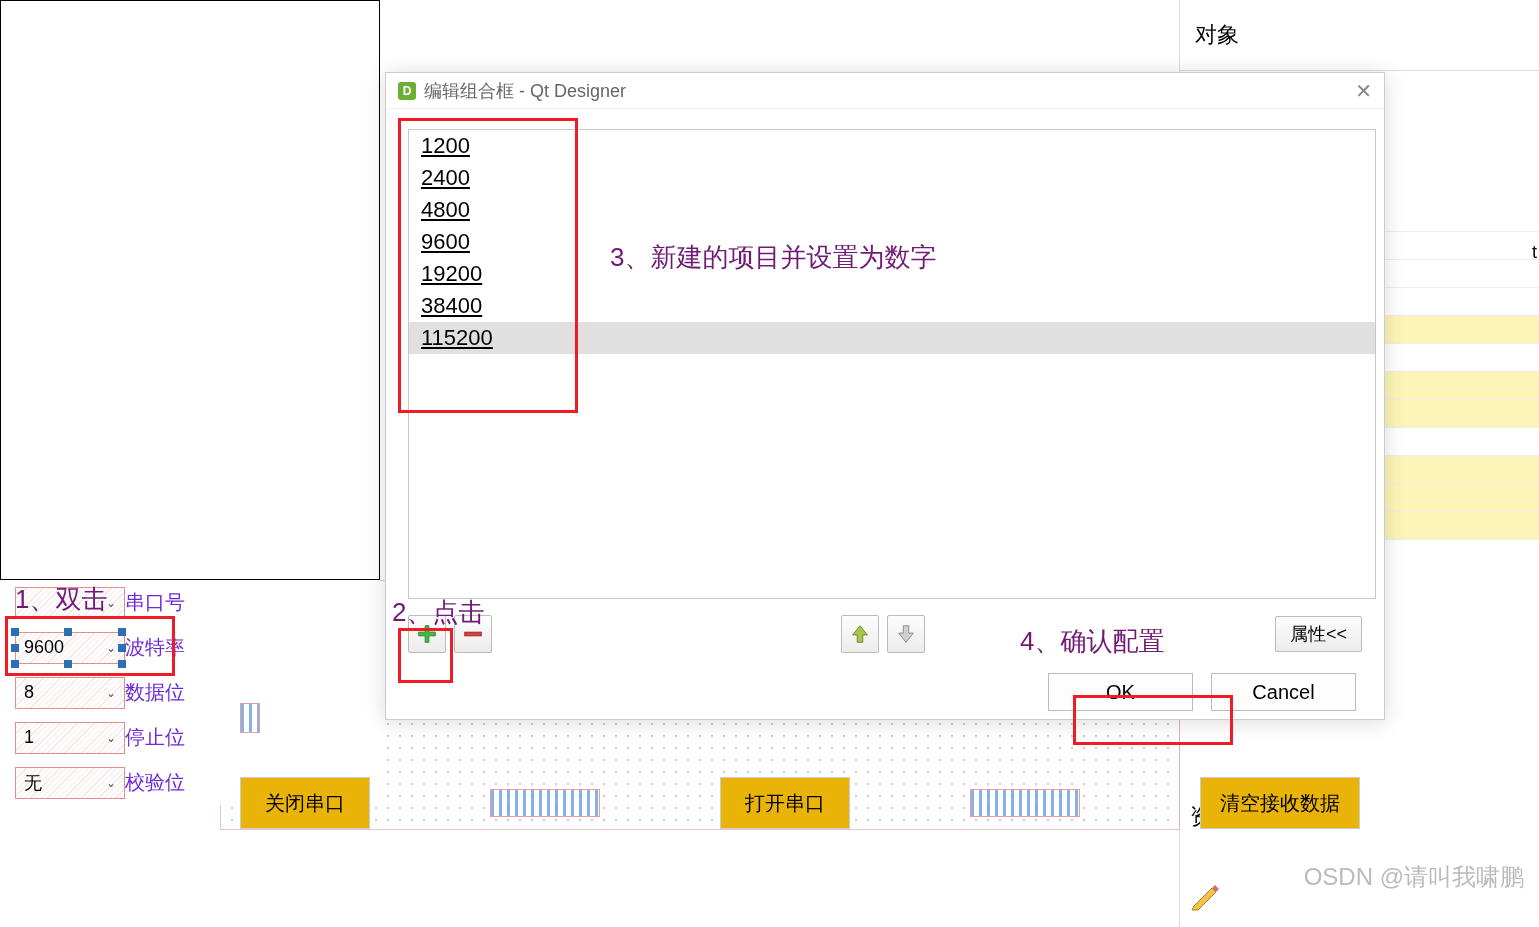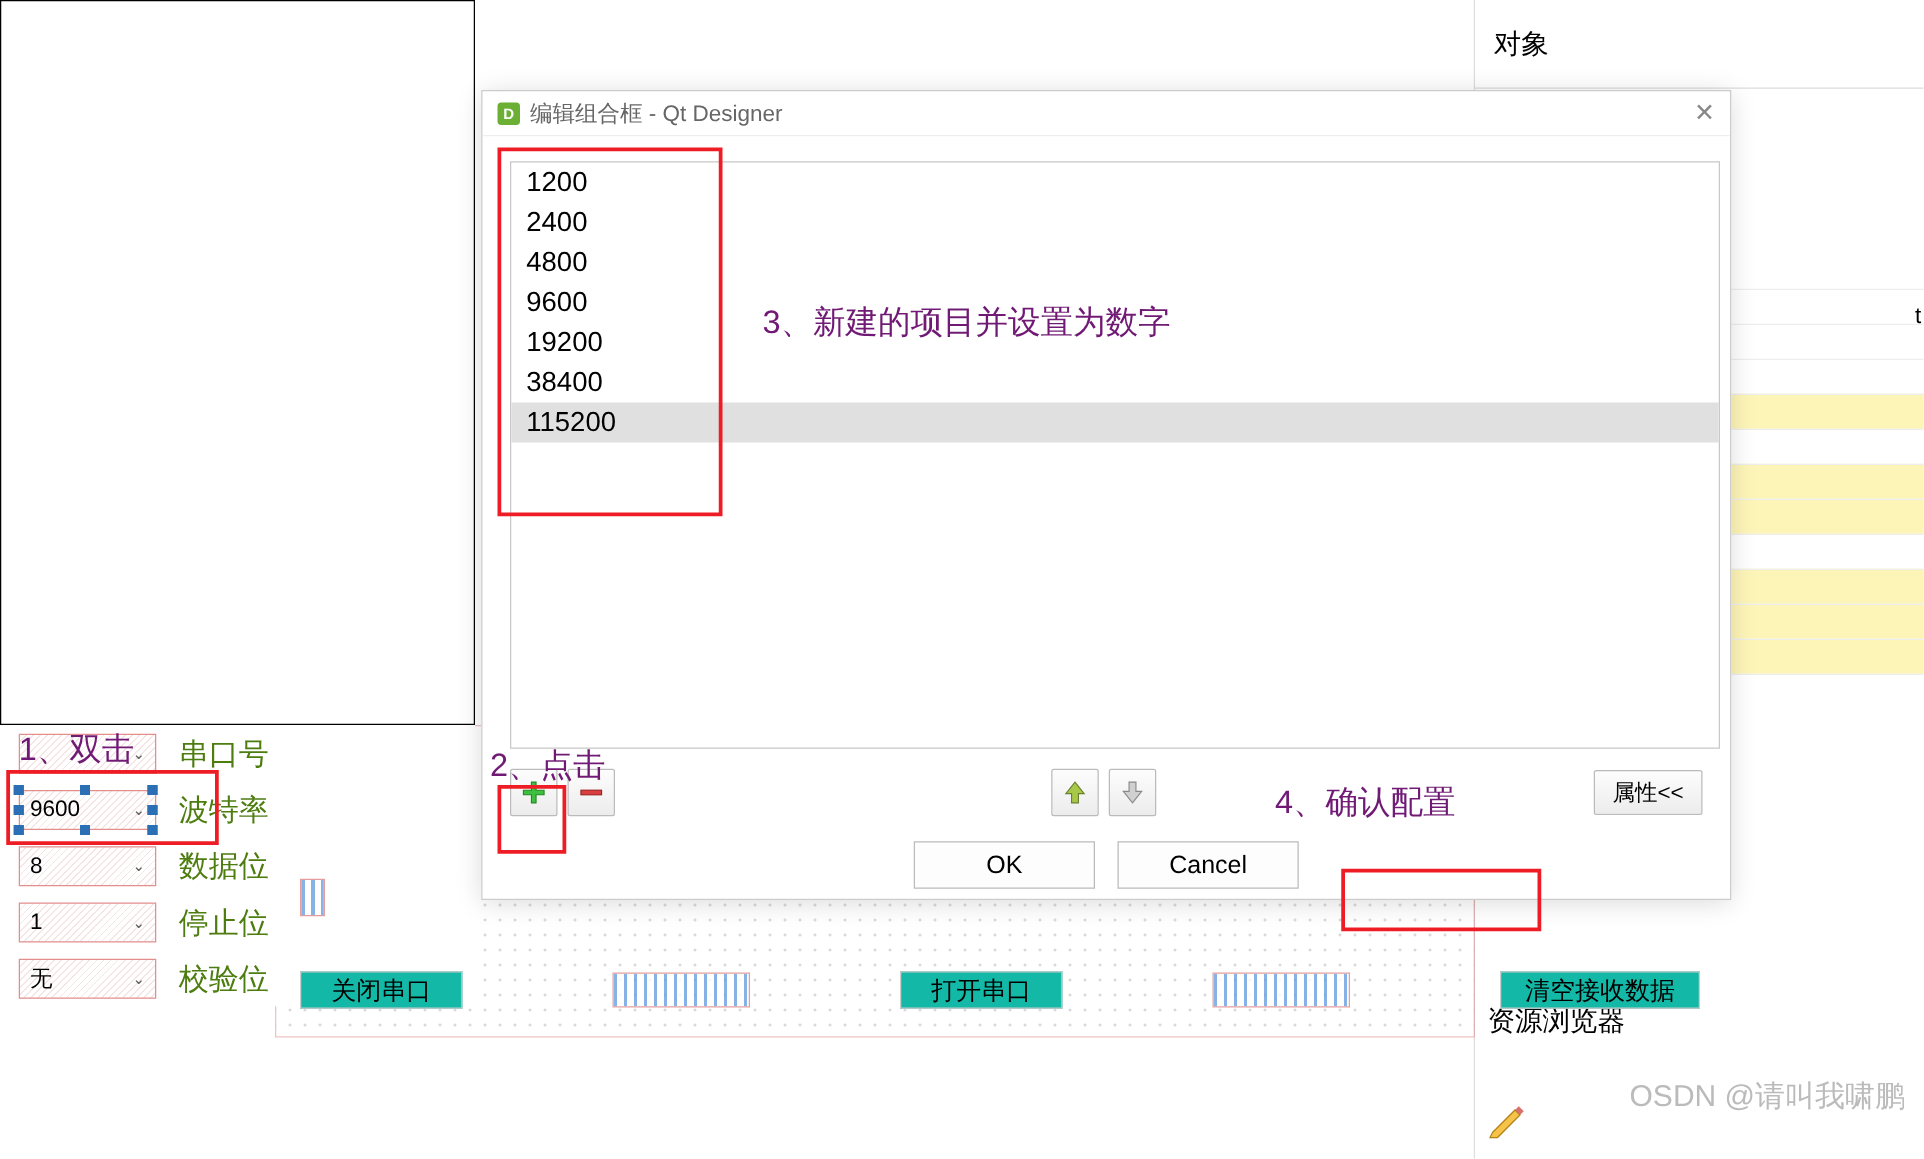--- a/index.html
+++ b/index.html
@@ -4,53 +4,53 @@
 <style>
 * { box-sizing: border-box; margin: 0; padding: 0; font-family: "Microsoft YaHei", Arial, sans-serif; }
 body { background: #fff; width: 1539px; height: 927px; position: relative; overflow: hidden; }
 
 .canvas-bg { position: absolute; left: 0; top: 0; width: 380px; height: 580px; border: 1px solid #000; background: #fff; }
 
 .form-area { position: absolute; left: 0; top: 580px; width: 380px; background: #fff; }
 .form-row { display: flex; align-items: center; height: 45px; padding: 2px 15px; }
 .form-combo { width: 110px; height: 32px; border: 1px solid #e38d8d; background: repeating-linear-gradient(135deg, #fff, #fff 3px, #f5e5e5 3px, #f5e5e5 4px); padding-left: 8px; font-size: 18px; display: flex; align-items: center; justify-content: space-between; padding-right: 8px; }
 .form-combo .chev { color: #555; font-size: 12px; }
-.form-label { margin-left: 18px; font-size: 24px; color: #4d7c0f; }
+.form-label { font-size: 20px; color: #6d28d9; }
 
 .selected-combo { position: relative; border: 1px solid #e38d8d; }
 .handle { position: absolute; width: 8px; height: 8px; background: #2b6fb5; border: 1px solid #2b6fb5; }
 
 .middle-bg { position: absolute; left: 220px; top: 580px; width: 960px; height: 250px; }
 .middle-dots { position: absolute; inset: 0; background-image: radial-gradient(#999 1px, transparent 1px); background-size: 12px 12px; background-position: 5px 5px; border: 1px solid #d88; opacity: 0.5; }
 .btn-area { position: absolute; left: 240px; top: 777px; display: flex; gap: 120px; align-items: center; }
-.big-btn { width: 130px; height: 30px; border: 1px solid #ccc; background: #14b8a6; font-size: 20px; display: flex; align-items: center; justify-content: center; }
+.big-btn { width: 130px; height: 52px; border: 1px solid #ccc; background: #eab308; font-size: 20px; display: flex; align-items: center; justify-content: center; }
 
 .right-panel { position: absolute; right: 0; top: 0; width: 360px; height: 100%; border-left: 1px solid #ddd; background: #fff; }
 .right-top { padding: 20px 15px; font-size: 22px; border-bottom: 1px solid #ddd; }
 .right-rows { margin-top: 160px; }
 .right-row { height: 28px; border-top: 1px solid #eee; }
 .right-row.y { background: #fdf5b8; }
 .res-browser { position: absolute; bottom: 95px; left: 10px; font-size: 22px; }
 .watermark { position: absolute; bottom: 34px; right: 15px; font-size: 24px; color: #bbb; }
 .pencil { position: absolute; bottom: 15px; left: 10px; width: 32px; height: 32px; }
 
 
 .dialog { position: absolute; left: 385px; top: 72px; width: 1000px; border: 1px solid #ccc; background: #fff; box-shadow: 0 2px 20px rgba(0,0,0,0.15); }
 .dlg-title { height: 36px; display: flex; align-items: center; padding: 0 12px; border-bottom: 1px solid #eee; color: #666; font-size: 18px; }
 .dlg-title .qicon { width: 18px; height: 18px; background: #6bb035; border-radius: 3px; margin-right: 8px; display: flex; align-items: center; justify-content: center; color: #fff; font-size: 12px; font-weight: bold; }
 .dlg-title .close { margin-left: auto; color: #888; font-size: 20px; }
-.dlg-list { border: 1px solid #c8c8c8; margin: 20px 8px 10px 22px; height: 470px; overflow: hidden; }
+.dlg-list { border: 1px solid #c8c8c8; margin: 20px 8px 10px 22px; height: 470px; overflow: hidden; text-decoration: underline; }
 .list-item { padding: 3px 12px; font-size: 22px; color: #000; }
 .list-item.sel { background: #e0e0e0; }
 .dlg-toolbar { display: flex; align-items: center; padding: 6px 22px 10px 22px; gap: 8px; }
 .tbtn { width: 38px; height: 38px; border: 1px solid #bbb; background: linear-gradient(#fdfdfd, #ececec); border-radius: 2px; display: flex; align-items: center; justify-content: center; }
 .tbtn svg { width: 22px; height: 22px; }
 .spacer { flex: 1; }
 .props-btn { height: 36px; padding: 0 14px; border: 1px solid #bbb; background: linear-gradient(#fdfdfd, #ececec); font-size: 18px; border-radius: 2px; display:flex; align-items:center; }
-.dlg-buttons { display: flex; justify-content: center; gap: 18px; padding: 10px 28px 8px 28px; }
+.dlg-buttons { display: flex; justify-content: flex-end; gap: 18px; padding: 10px 28px 8px 28px; }
 .dlg-btn { width: 145px; height: 38px; border: 1px solid #bbb; background: #fdfdfd; font-size: 20px; display: flex; align-items: center; justify-content: center; }
 
 
 .annot-box { position: absolute; border: 3px solid #ee1c25; pointer-events: none; }
 .annot-text { position: absolute; color: #701a75; font-size: 26px; pointer-events: none; }
 
 .hatching { position: absolute; border: 1px solid #d88; background: repeating-linear-gradient(90deg, #6aa0e0 0, #6aa0e0 3px, #fff 3px, #fff 8px); opacity: 0.8; }
 </style>
 </head>
 <body>

